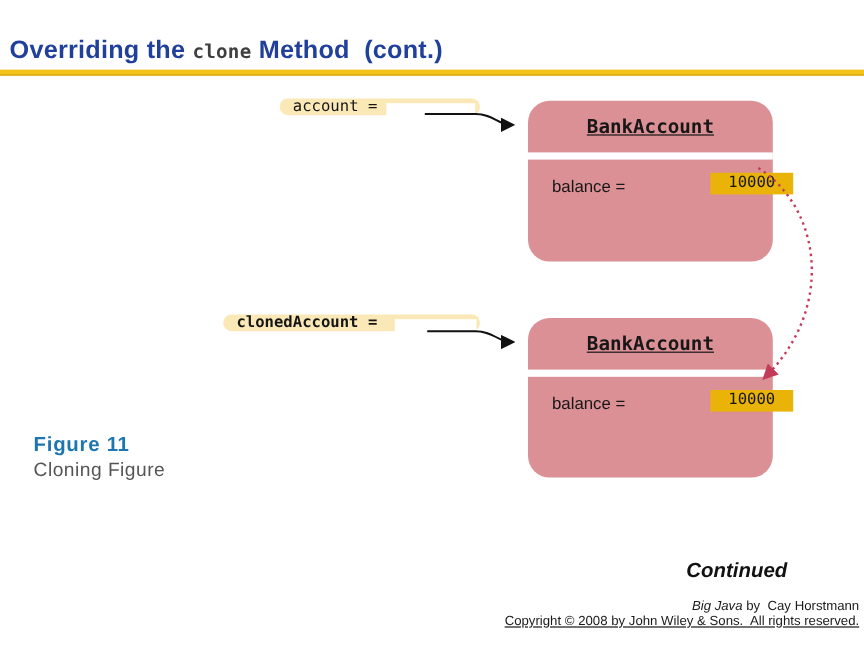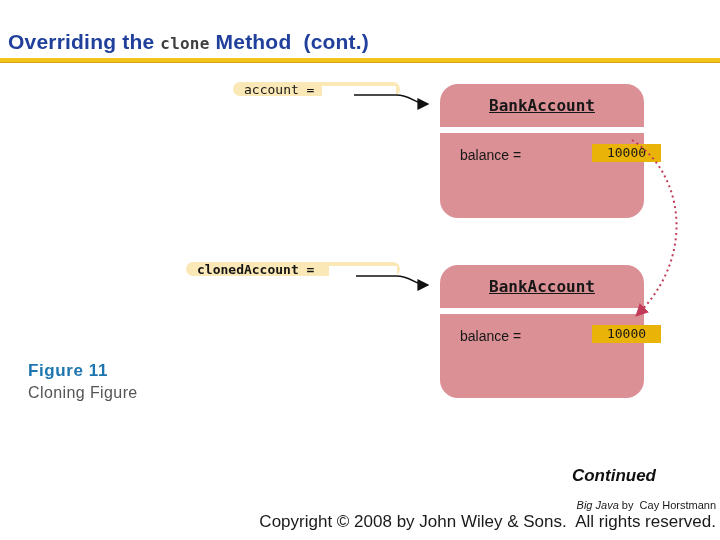--- a/index.html
+++ b/index.html
@@ -74,22 +74,22 @@
   .continued {
     position:absolute; right:64px; top:466px; font-size:17px; font-weight:bold;
     font-style:italic; color:#111111;
   }
   .credit {
     position:absolute; right:4px; top:499px; font-size:11px; color:#1a1a1a;
     white-space:pre; text-align:right;
   }
   .credit .bj { font-style:italic; }
   .copyright {
-    position:absolute; right:4px; top:512px; font-size:17px; color:#1a1a1a;
-    white-space:pre; text-align:right;
+    position:absolute; right:4px; top:512px; font-size:11px; color:#1a1a1a;
+    white-space:pre; text-align:right;text-decoration:underline;
   }
 </style>
 </head>
 <body>
 
 <div class="slide">
 
   <div class="title"><span>Overriding the </span><span class="t-code">clone</span><span> Method  (cont.)</span></div>
 
   <div class="rule"></div>

